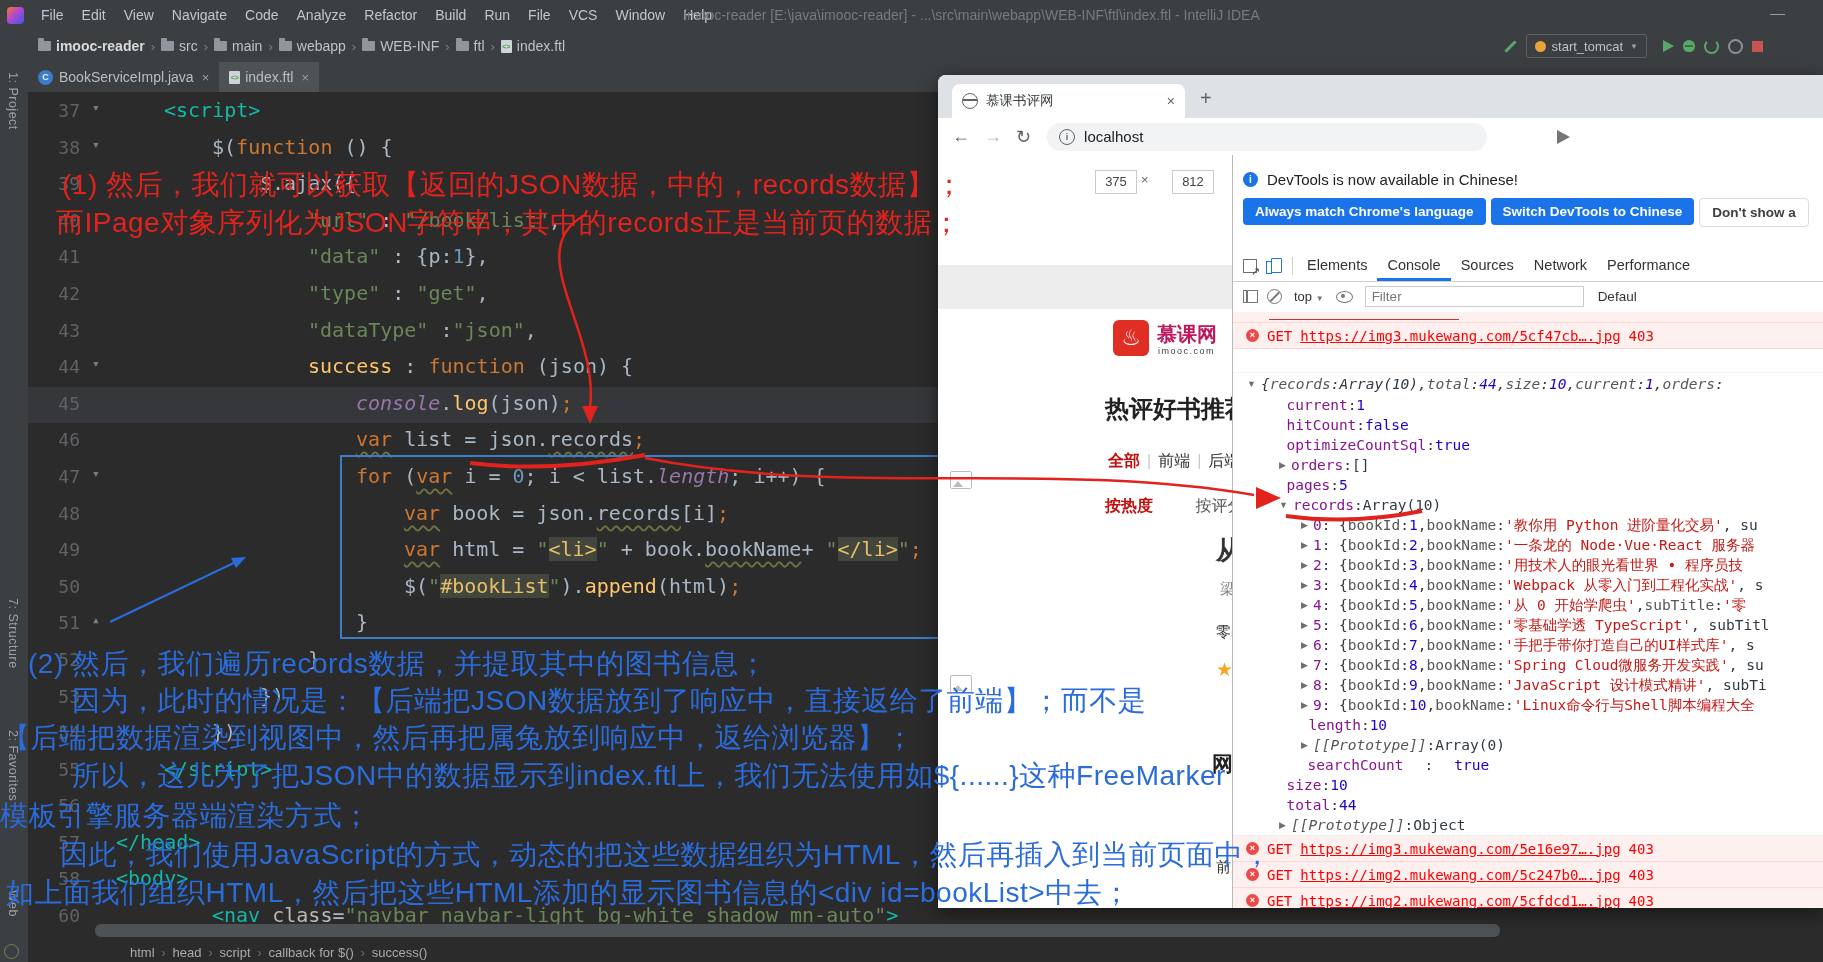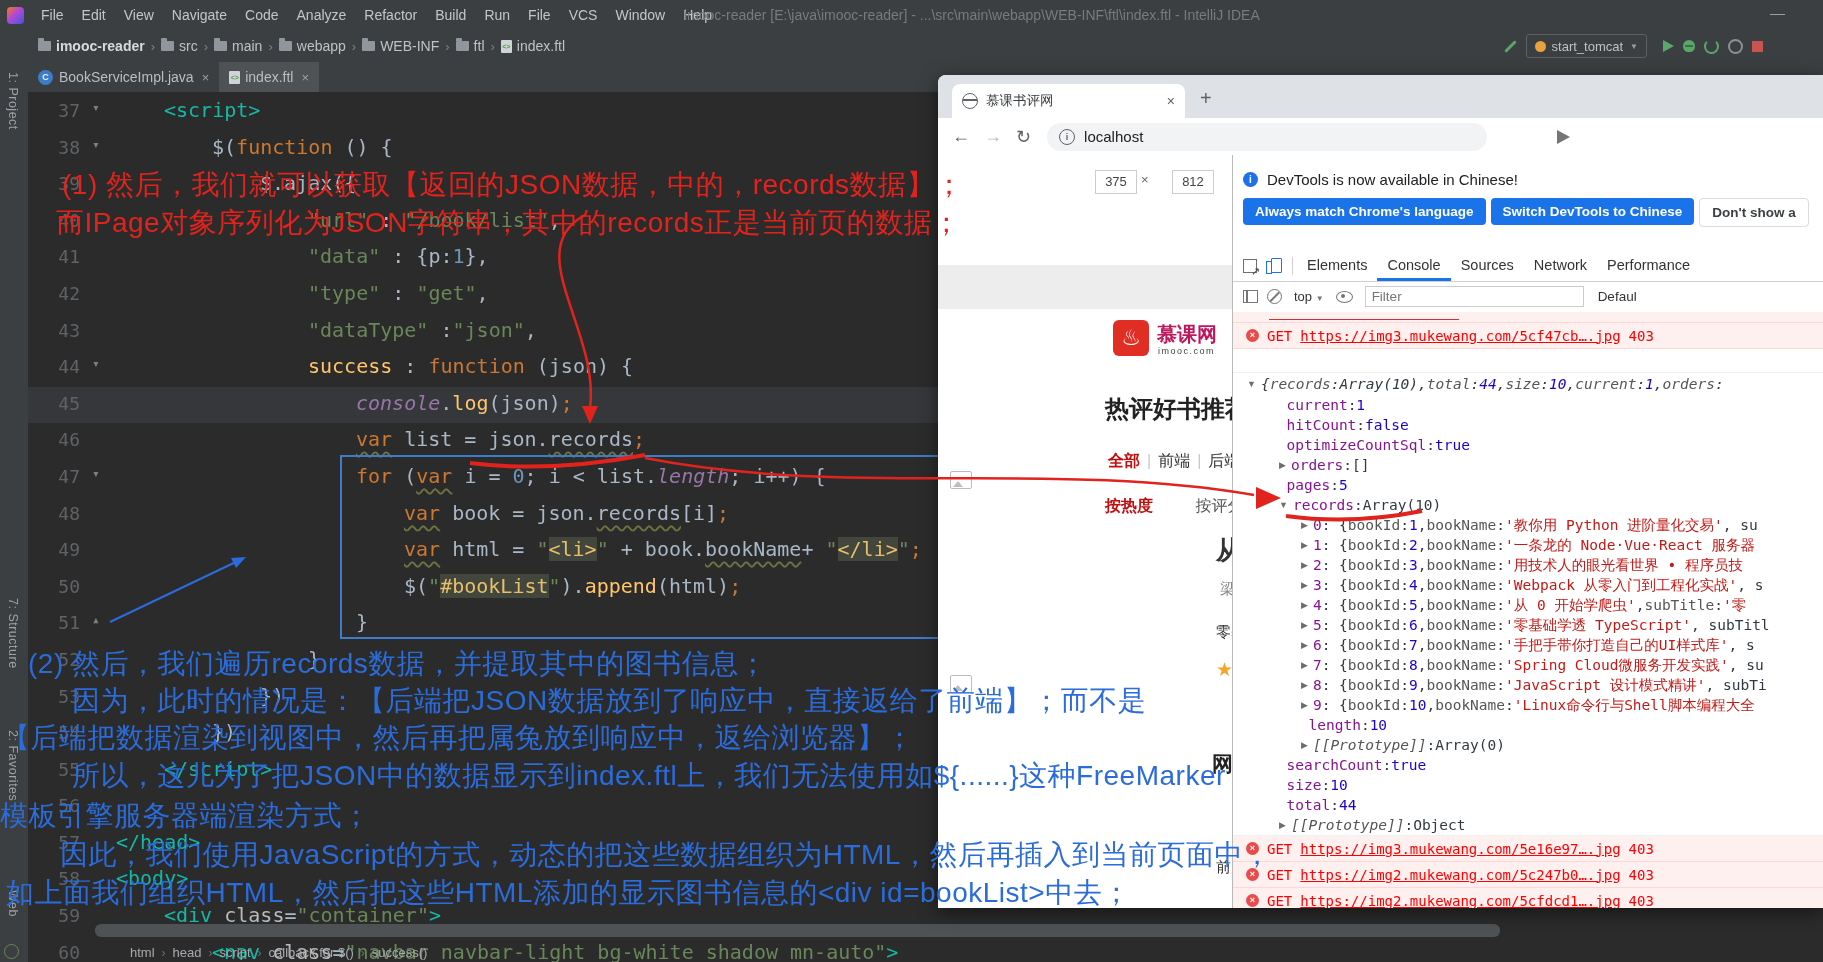--- a/index.html
+++ b/index.html
@@ -256,21 +256,20 @@
         <div class="eline"><span class="lnum">49</span><span class="ecode" style="padding-left: 288px;"><span class="e-k e-w">var</span><span class="e-d"> html = </span><span class="e-s">"</span><span class="e-i">&lt;li&gt;</span><span class="e-s">"</span><span class="e-d"> + book.</span><span class="e-d e-w">bookName</span><span class="e-d">+ </span><span class="e-s">"</span><span class="e-i">&lt;/li&gt;</span><span class="e-s">"</span><span class="e-k">;</span></span></div>
         <div class="eline"><span class="lnum">50</span><span class="ecode" style="padding-left: 288px;"><span class="e-d">$(</span><span class="e-s">"</span><span class="e-i">#bookList</span><span class="e-s">"</span><span class="e-d">).</span><span class="e-f">append</span><span class="e-d">(html)</span><span class="e-k">;</span></span></div>
         <div class="eline"><span class="lnum">51</span><span class="fold">▴</span><span class="ecode" style="padding-left: 240px;"><span class="e-d">}</span></span></div>
         <div class="eline"><span class="lnum">52</span><span class="ecode" style="padding-left: 192px;"><span class="e-d">}</span></span></div>
         <div class="eline"><span class="lnum">53</span><span class="ecode" style="padding-left: 144px;"><span class="e-d">})</span></span></div>
         <div class="eline"><span class="lnum">54</span><span class="ecode" style="padding-left: 96px;"><span class="e-d">})</span></span></div>
         <div class="eline"><span class="lnum">55</span><span class="ecode" style="padding-left: 48px;"><span class="e-t">&lt;/script&gt;</span></span></div>
         <div class="eline"><span class="lnum">56</span><span class="ecode" style="padding-left: 0px;"></span></div>
         <div class="eline"><span class="lnum">57</span><span class="ecode" style="padding-left: 0px;"><span class="e-t">&lt;/head&gt;</span></span></div>
         <div class="eline"><span class="lnum">58</span><span class="ecode" style="padding-left: 0px;"><span class="e-t">&lt;body&gt;</span></span></div>
-        <div class="eline"><span class="lnum">59</span><span class="ecode" style="padding-left: 48px;"><span class="e-t">&lt;div </span><span class="e-a">class</span><span class="e-d">=</span><span class="e-s">"container"</span><span class="e-t">&gt;</span></span></div>
         <div class="eline"><span class="lnum">60</span><span class="ecode" style="padding-left: 96px;"><span class="e-t">&lt;nav </span><span class="e-a">class</span><span class="e-d">=</span><span class="e-s">"navbar navbar-light bg-white shadow mn-auto"</span><span class="e-t">&gt;</span></span></div>
       </div>
   </div>
 
   <div class="bluebox"></div>
 
   <div class="hscroll"></div>
   <div class="bl-ic"></div>
   <div class="statusrow" id="statusrow">
       <span class="scrumb">html</span>
@@ -568,21 +567,21 @@
                 <span class="c-nm">length</span>
                 <span class="c-pl">: </span>
                 <span class="c-nu">10</span>
               </div>
               <div class="crow" style="padding-left: 68px;">
                 <span class="exp">▶</span>
                 <span class="c-pi">[[Prototype]]</span>
                 <span class="c-pl">: </span>
                 <span class="c-pl">Array(0)</span>
               </div>
-              <div class="crow" style="padding-left: 46px;">
+              <div class="crow" style="padding-left: 46px; gap: 21px;">
                 <span class="exp">&nbsp;</span>
                 <span class="c-nm">searchCount</span>
                 <span class="c-pl">: </span>
                 <span class="c-nu">true</span>
               </div>
               <div class="crow" style="padding-left: 46px;">
                 <span class="exp">&nbsp;</span>
                 <span class="c-nm">size</span>
                 <span class="c-pl">: </span>
                 <span class="c-nu">10</span>

